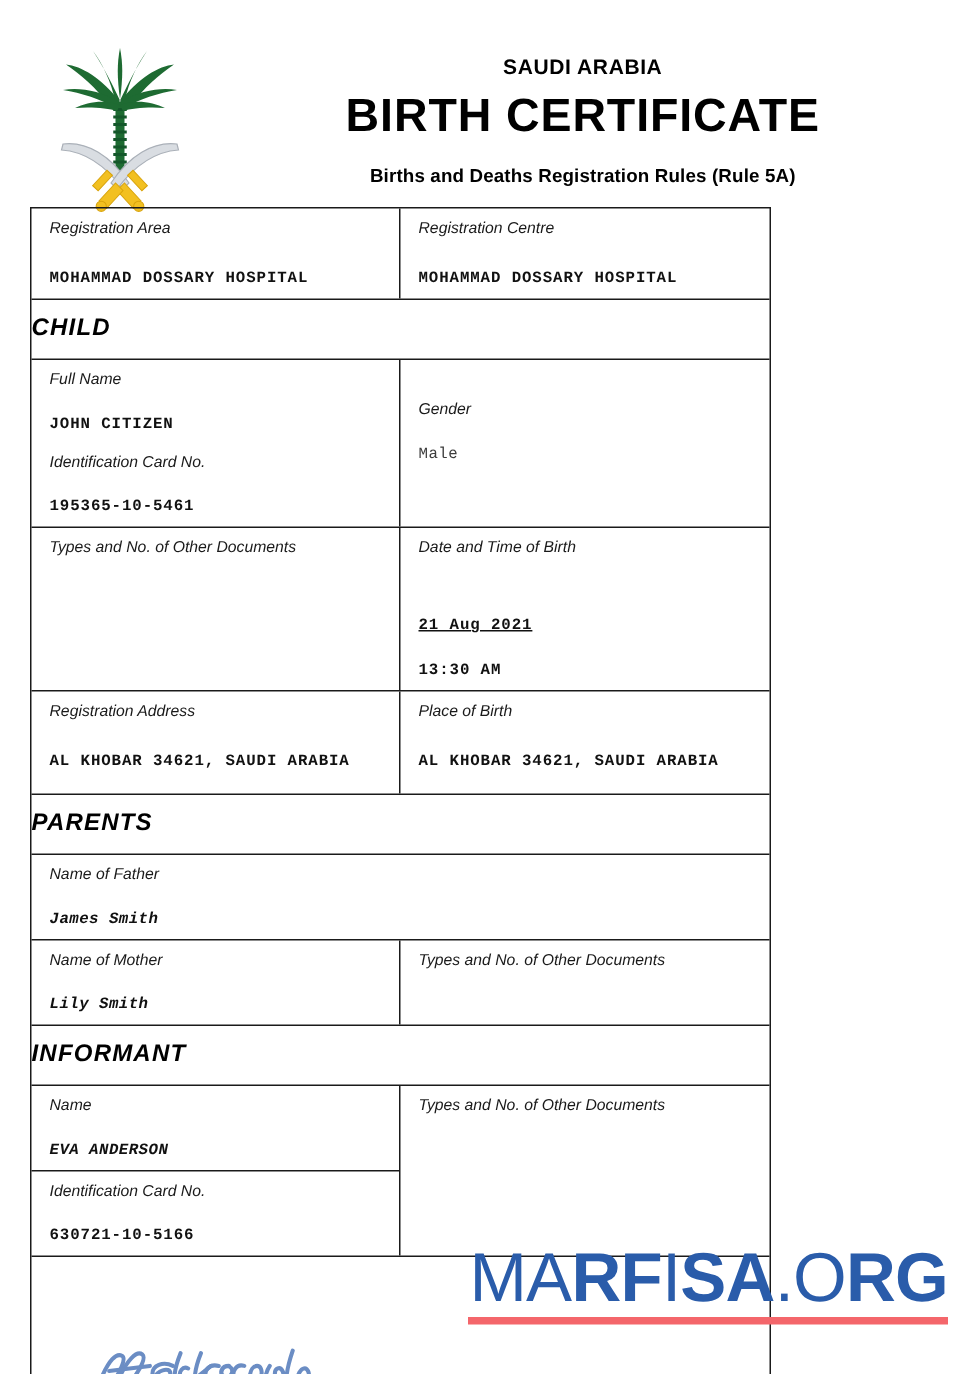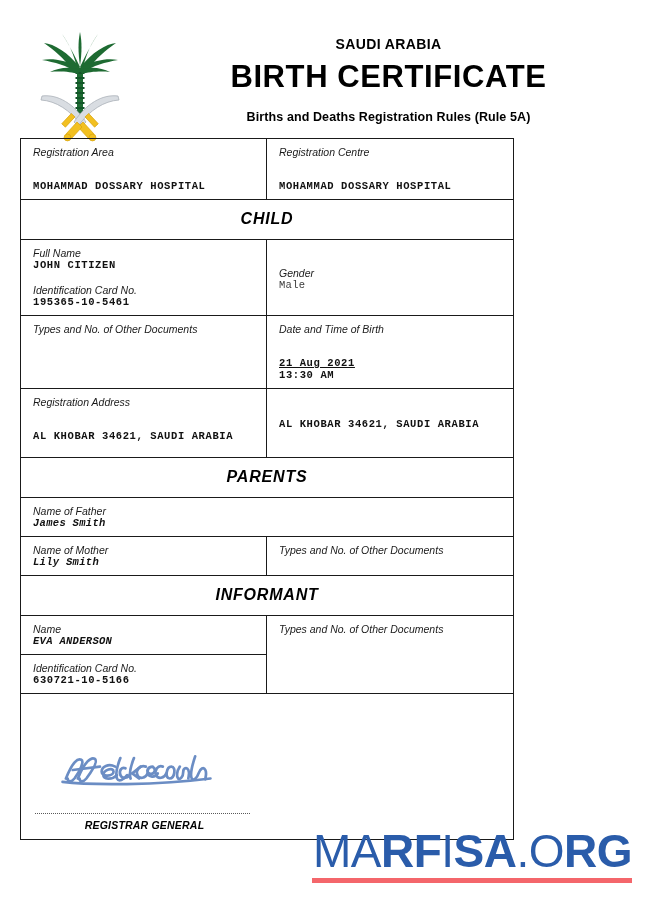--- a/index.html
+++ b/index.html
@@ -100,36 +100,36 @@
     color: #3d3d3d;
     letter-spacing: 0.3px;
   }
   .value.script {
     font-style: italic;
     letter-spacing: 0.3px;
   }
 
   
   .section-band {
-    text-align: center;
+    text-align: left;
     font-size: 16px;
     font-weight: bold;
     font-style: italic;
     letter-spacing: 0.8px;
     padding: 10px 0 11px;
   }
 
   
   .pair {
     display: flex;
     align-items: baseline;
     flex-direction: column;
   }
   .pair .label { flex: 0 0 auto; }
-  .pair .value { margin-left: 0; }
+  .pair .value { margin-left: 0; margin-top: 18px; }
 
   .w-label-140 { width: 140px; }
   .w-label-120 { width: 120px; }
   .w-label-105 { width: 105px; }
 
   .stack-gap-sm { height: 13px; }
   .stack-gap-md { height: 22px; }
 
   .cell-tall-1 { min-height: 55px; }
   .cell-tall-2 { min-height: 62px; }
@@ -324,20 +324,21 @@
     </div>
   </div>
 
   <div class="row">
     <div class="cell divider cell-tall-3">
       <div class="label">Registration  Address</div>
       <div class="stack-gap-md"></div>
       <div class="value">AL KHOBAR 34621, SAUDI ARABIA</div>
     </div>
     <div class="cell cell-tall-3">
+      <div class="label">Place of Birth</div>
       <div class="stack-gap-md"></div>
       <div class="value">AL KHOBAR 34621, SAUDI ARABIA</div>
     </div>
   </div>
 
   <div class="row">
     <div class="cell full" style="padding:0;">
       <div class="section-band">PARENTS</div>
     </div>
   </div>

